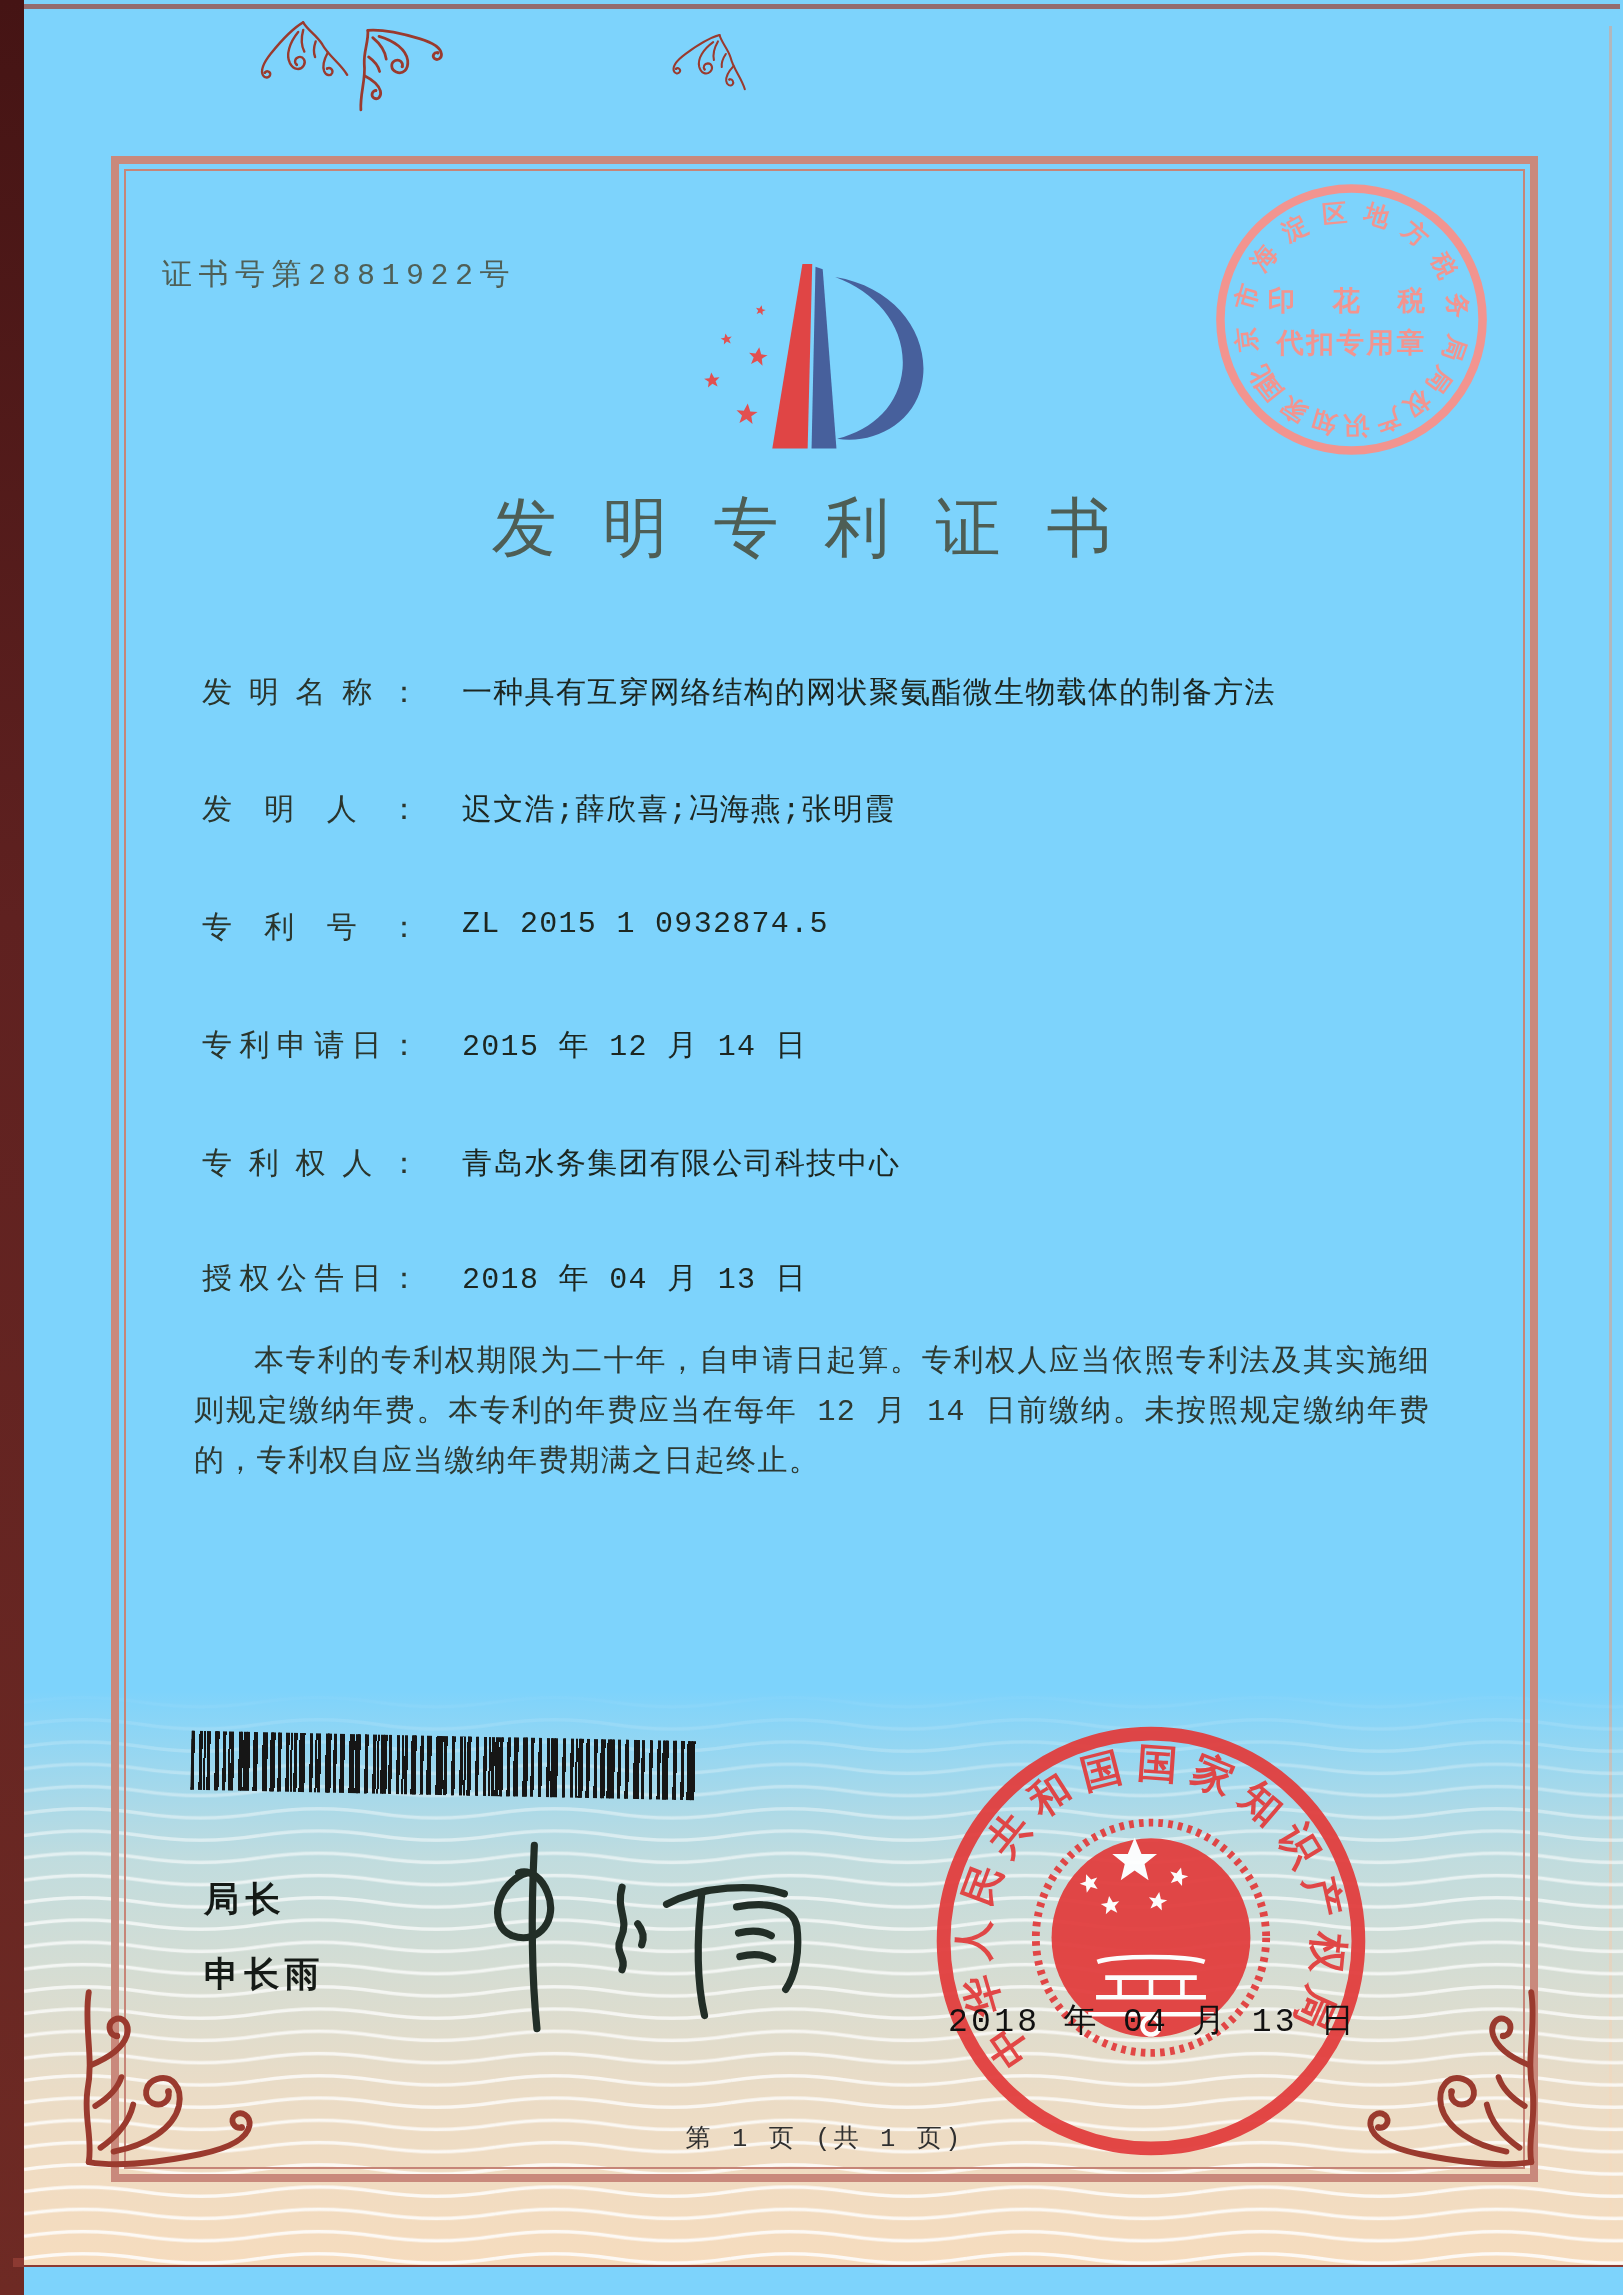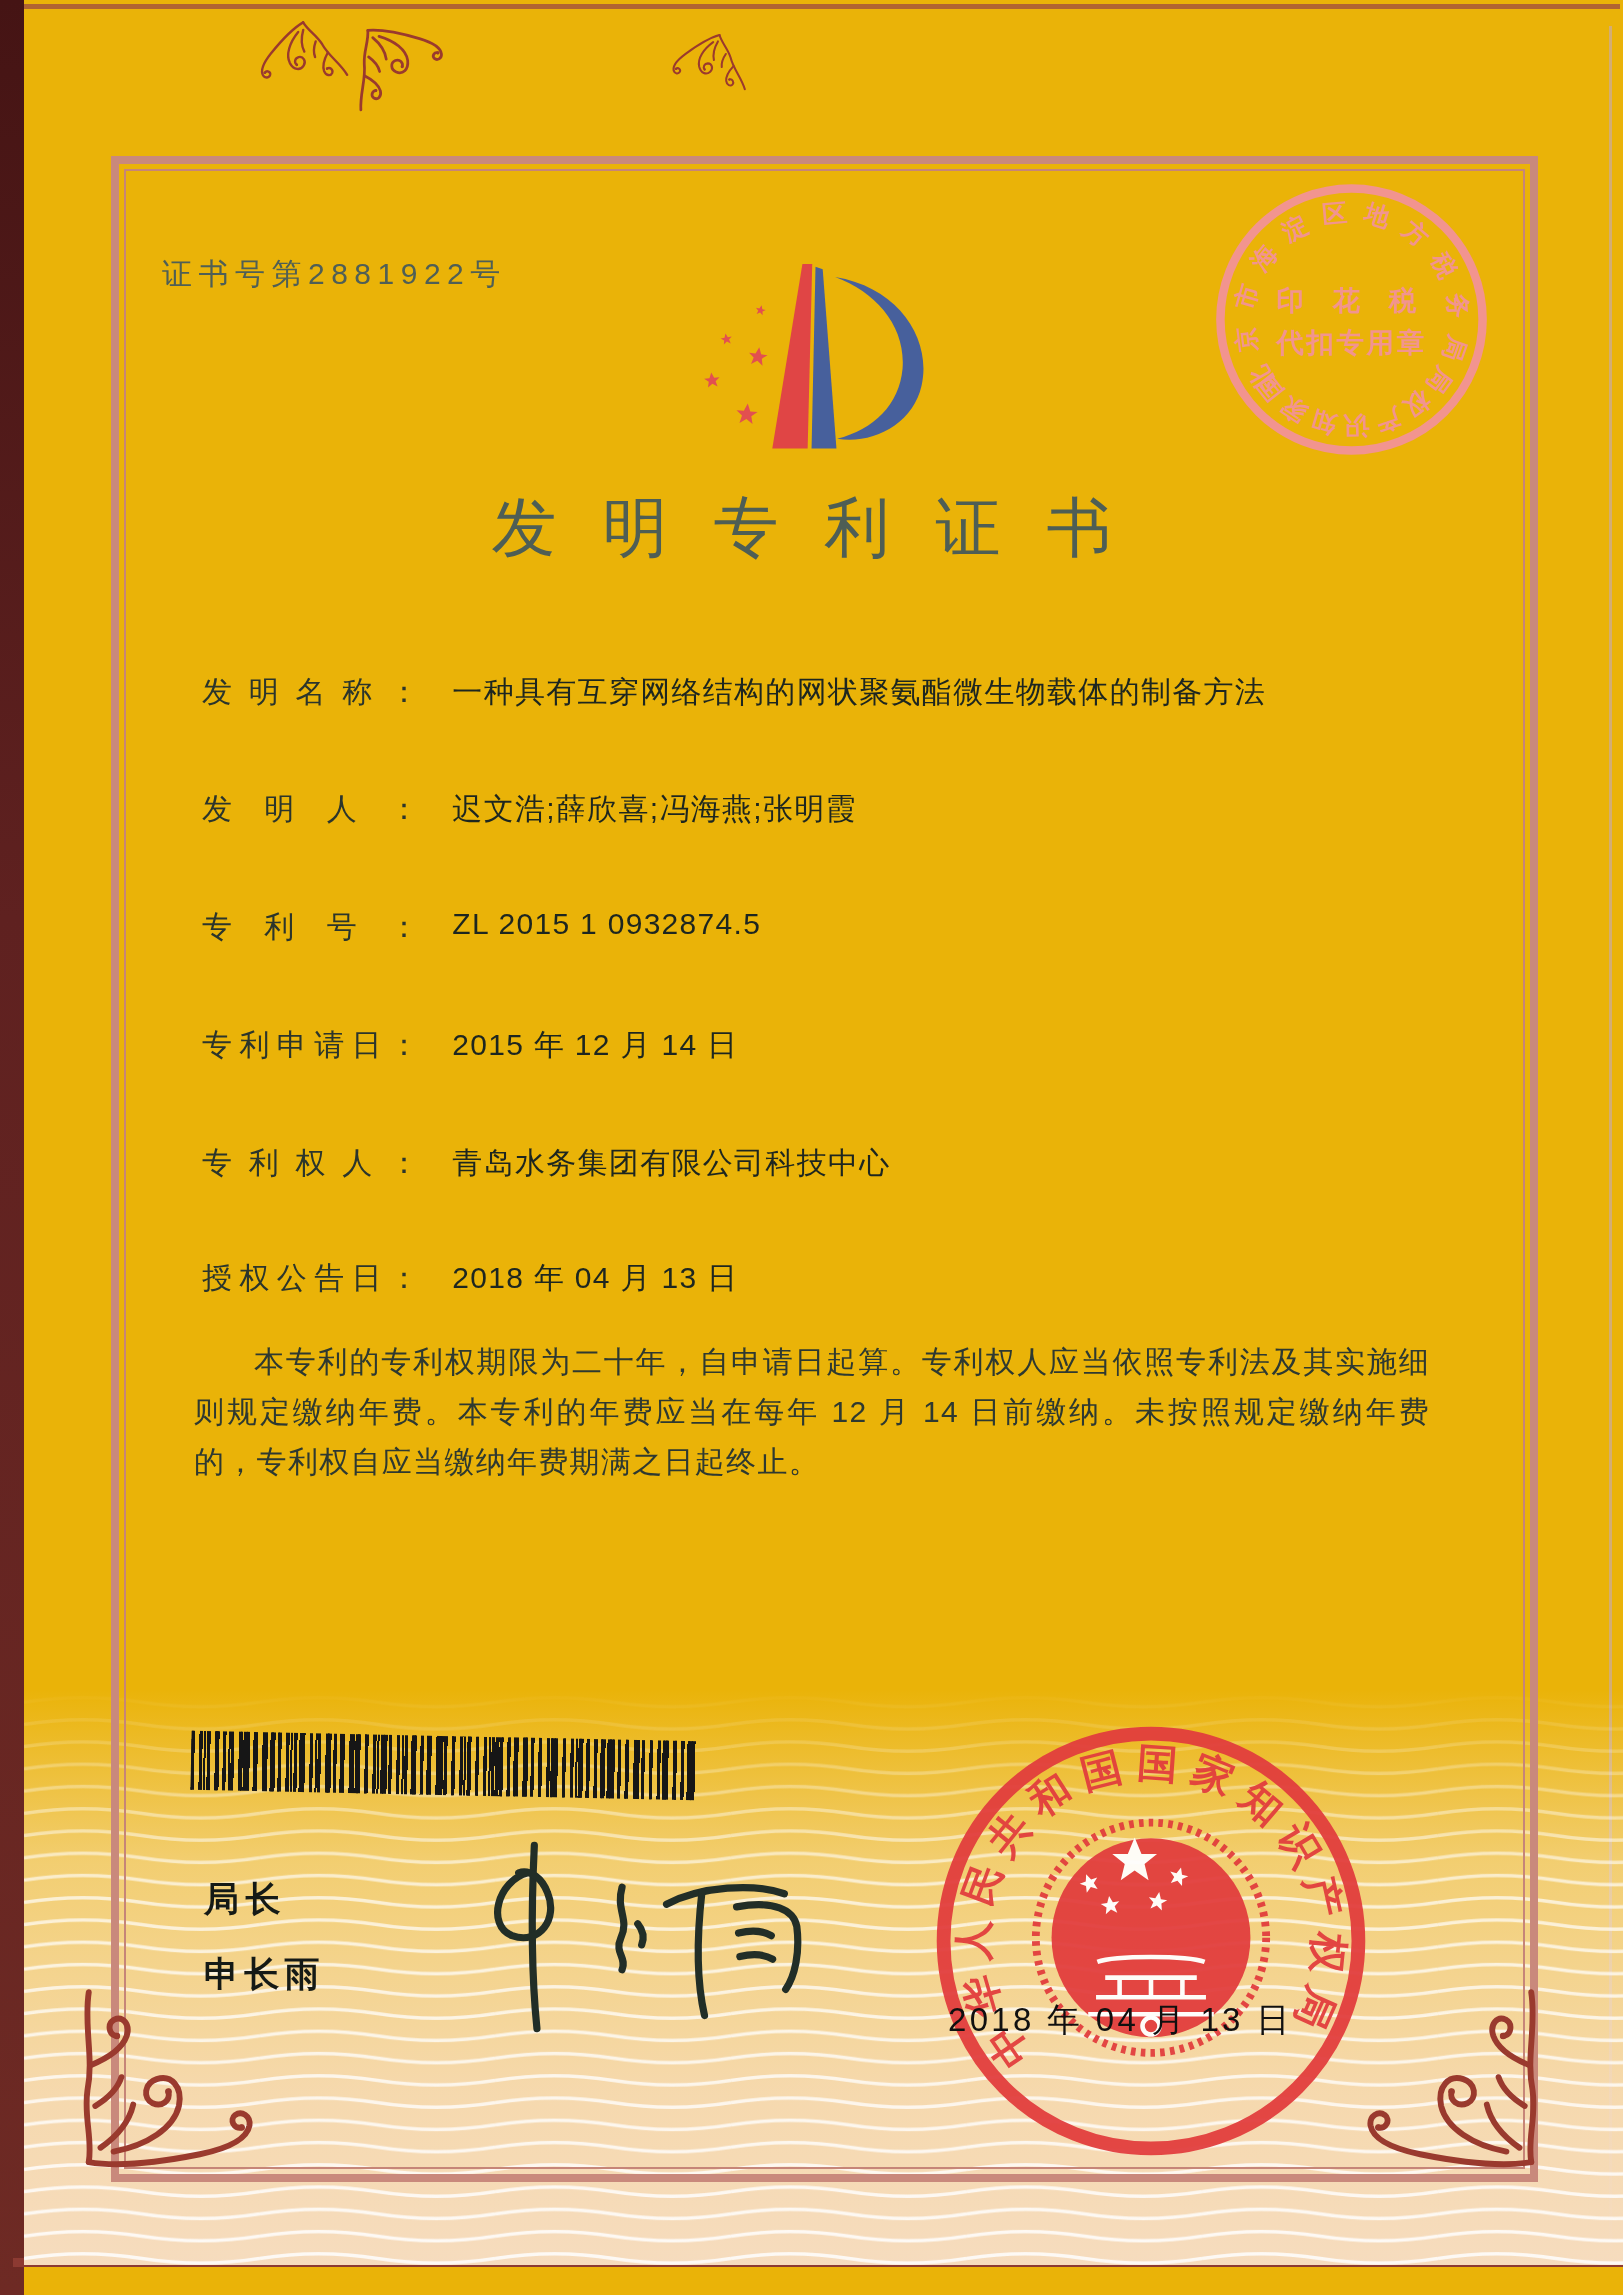--- a/index.html
+++ b/index.html
@@ -1,17 +1,17 @@
 <!DOCTYPE html>
 <html style="font-size:10.5px"><head>
 <meta charset="utf-8">
 <style>
   html,body{margin:0;padding:0;background:#e8e8e8;}
-  .page{position:relative;width:1623px;height:2295px;background:#eab308;overflow:hidden;
-        font-family:Liberation Sans, sans-serif;}
+  .page{position:relative;width:1623px;height:2295px;background:#7dd3fc;overflow:hidden;
+        font-family:Liberation Mono, monospace;}
   
   .spine{position:absolute;left:0;top:0;width:23.6px;height:2295px;
          background:linear-gradient(180deg,#451414,#5f2120 40%,#6e2a24);}
   .edge-top{position:absolute;left:23.6px;top:3.9px;width:1596px;height:5.2px;background:#9c4a40;opacity:.75;}
   .edge-bottom{position:absolute;left:13px;top:2258px;width:1610px;height:9.2px;background:#8c3a32;}
   .edge-right{position:absolute;left:1609px;top:26px;width:3.3px;height:2225px;background:#c9aba1;opacity:.7;}
   
   .waves{position:absolute;left:23.6px;top:1689px;width:1600px;height:576px;z-index:0;}
   
   .frame{position:absolute;left:111px;top:156px;width:1427px;height:2026px;
@@ -233,15 +233,16 @@
         <path d="M280,406 L420,406"></path>
         <path d="M266,436 L434,436"></path>
         <path d="M254,462 L446,462"></path>
         <path d="M302,406 L302,436 M350,406 L350,436 M398,406 L398,436"></path>
         <circle cx="350" cy="480" r="13"></circle>
       </g>
     </g>
   </svg>
   <div class="seal-date">2018 年 04 月 13 日</div>
 
+  <div class="footer">第 1 页 (共 1 页)</div>
 
 </div>
 
 
 </body></html>

